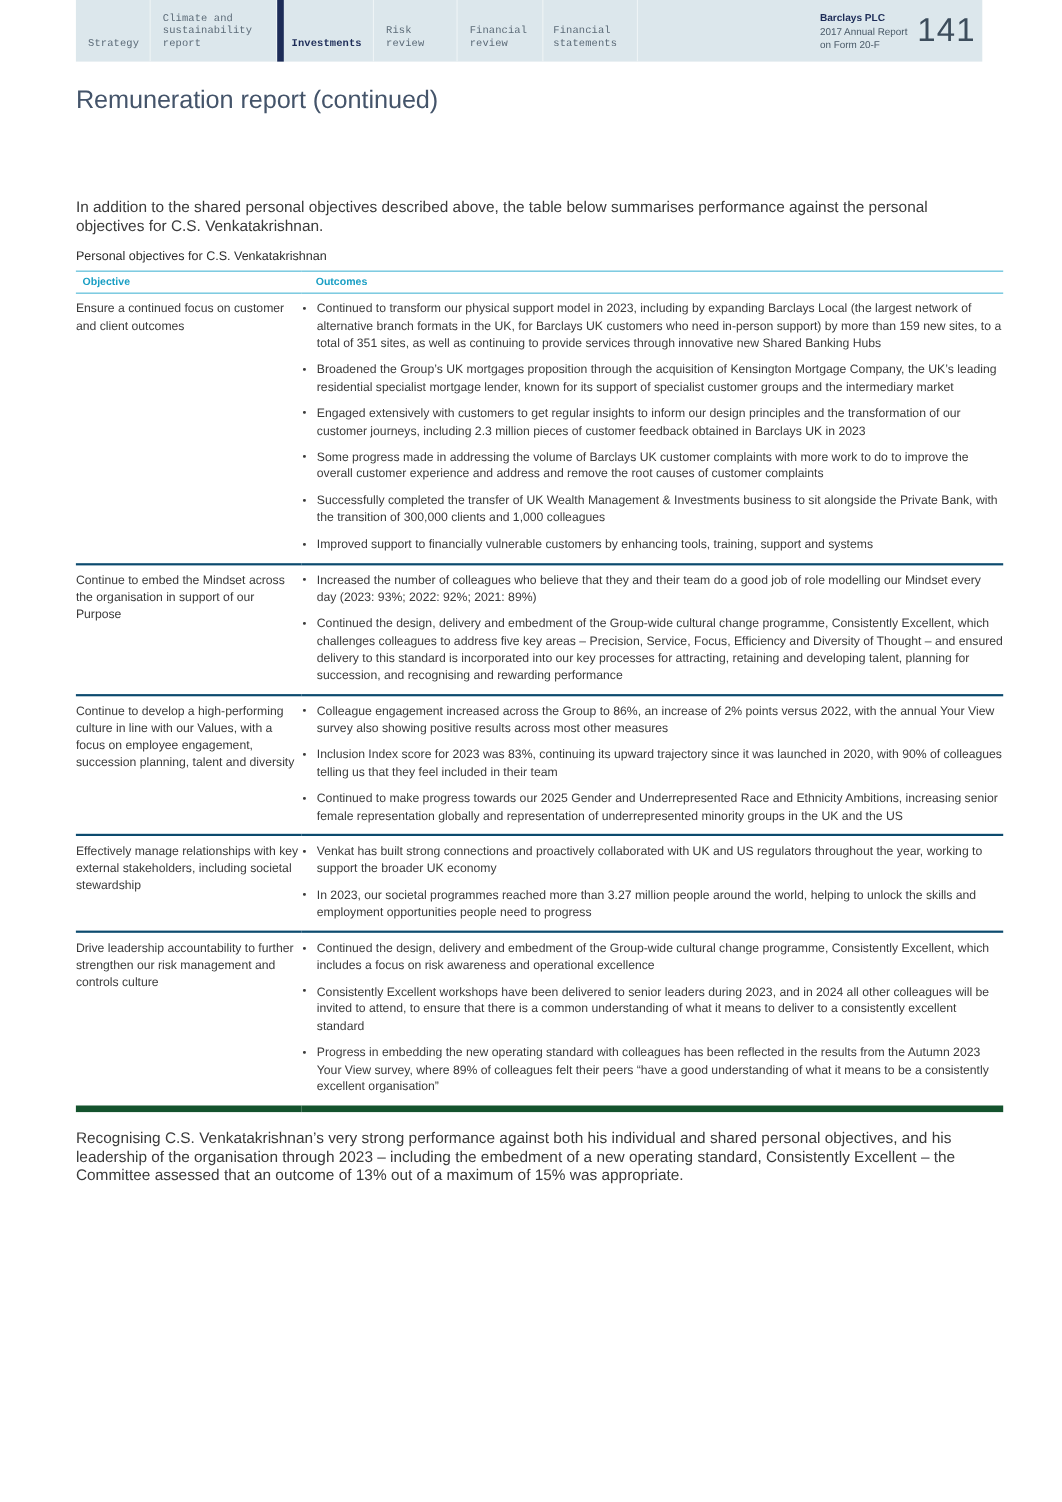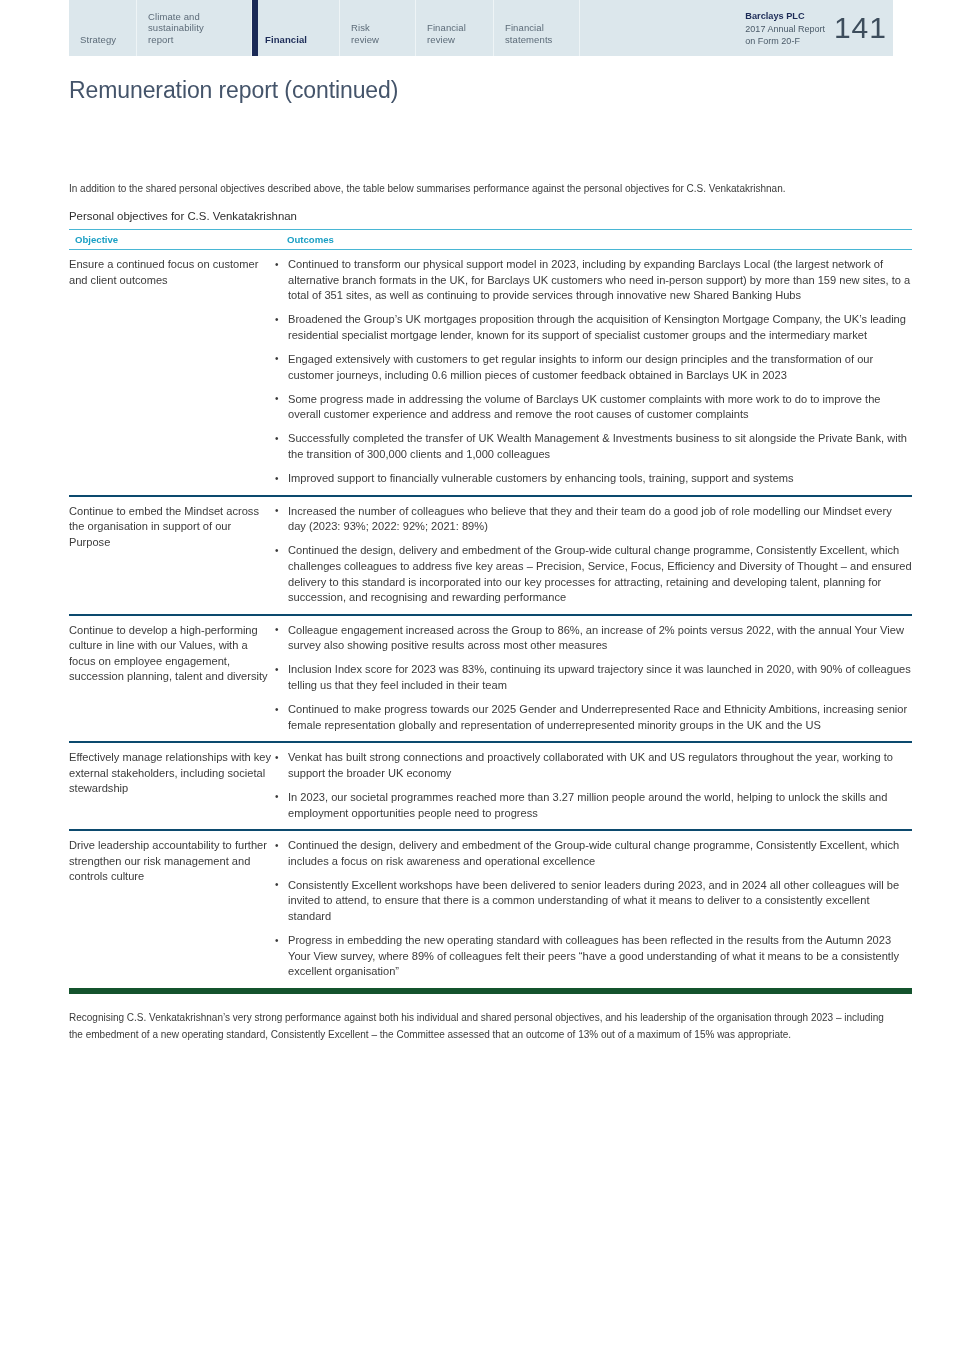--- a/index.html
+++ b/index.html
@@ -32,21 +32,21 @@
     display: flex;
     align-items: flex-end;
     padding-bottom: 11px;
     box-sizing: border-box;
     border-right: 1px solid #eef4f6;
     color: #5c6b78;
     font-size: 9.5px;
     line-height: 11.5px;
     letter-spacing: 0.1px;
   }
-  .nav-tab .tab-label { padding-left: 11px; padding-right: 20px; }
+  .nav-tab .tab-label { padding-left: 11px; padding-right: 20px; font-family: Liberation Mono, monospace; }
   .nav-tab.t-strategy   { width: 68px; }
   .nav-tab.t-climate    { width: 115px; }
   .nav-tab.t-governance { width: 88px; border-left: 6px solid #1c2b57; }
   .nav-tab.t-risk       { width: 76px; }
   .nav-tab.t-finrev     { width: 78px; }
   .nav-tab.t-finstat    { width: 86px; justify-content: center; }
   .nav-tab.t-governance .tab-label {
     color: #1c2b57;
     font-weight: bold;
     font-size: 9.5px;
@@ -99,21 +99,21 @@
 
   
   .content {
     position: absolute;
     left: 69px;
     top: 180px;
     width: 824px;
   }
   p.intro, p.closing {
     margin: 0;
-    font-size: 10px;
+    font-size: 14px;
     line-height: 17px;
     color: #3b3b3b;
   }
   .section-heading {
     margin: 13px 0 0 0;
     font-size: 11.4px;
     font-weight: normal;
     color: #2d2d2d;
   }
 
@@ -184,21 +184,21 @@
 <body>
 
 <div class="nav-bar">
   <div class="nav-tab t-strategy">
     <span class="tab-label">Strategy</span>
   </div>
   <div class="nav-tab t-climate">
     <span class="tab-label">Climate and sustainability report</span>
   </div>
   <div class="nav-tab t-governance">
-    <span class="tab-label">Financial</span>
+    <span class="tab-label">Investments</span>
   </div>
   <div class="nav-tab t-risk">
     <span class="tab-label">Risk review</span>
   </div>
   <div class="nav-tab t-finrev">
     <span class="tab-label">Financial review</span>
   </div>
   <div class="nav-tab t-finstat">
     <span class="tab-label">Financial statements</span>
   </div>
@@ -229,21 +229,21 @@
       </tr>
     </thead>
     <tbody>
 
       <tr>
         <td class="objective-cell">Ensure a continued focus on customer and client outcomes</td>
         <td class="outcomes-cell">
           <ul class="outcome-list">
             <li>Continued to transform our physical support model in 2023, including by expanding Barclays Local (the largest network of alternative branch formats in the UK, for Barclays UK customers who need in-person support) by more than 159 new sites, to a total of 351 sites, as well as continuing to provide services through innovative new Shared Banking Hubs</li>
             <li>Broadened the Group’s UK mortgages proposition through the acquisition of Kensington Mortgage Company, the UK’s leading residential specialist mortgage lender, known for its support of specialist customer groups and the intermediary market</li>
-            <li>Engaged extensively with customers to get regular insights to inform our design principles and the transformation of our customer journeys, including 0.6 million pieces of customer feedback obtained in Barclays UK in 2023</li>
+            <li>Engaged extensively with customers to get regular insights to inform our design principles and the transformation of our customer journeys, including 2.3 million pieces of customer feedback obtained in Barclays UK in 2023</li>
             <li>Some progress made in addressing the volume of Barclays UK customer complaints with more work to do to improve the overall customer experience and address and remove the root causes of customer complaints</li>
             <li>Successfully completed the transfer of UK Wealth Management &amp; Investments business to sit alongside the Private Bank, with the transition of 300,000 clients and 1,000 colleagues</li>
             <li>Improved  support to financially vulnerable customers by enhancing tools, training, support and systems</li>
           </ul>
         </td>
       </tr>
 
       <tr>
         <td class="objective-cell">Continue to embed the Mindset across the organisation in support of our Purpose</td>
         <td class="outcomes-cell">

